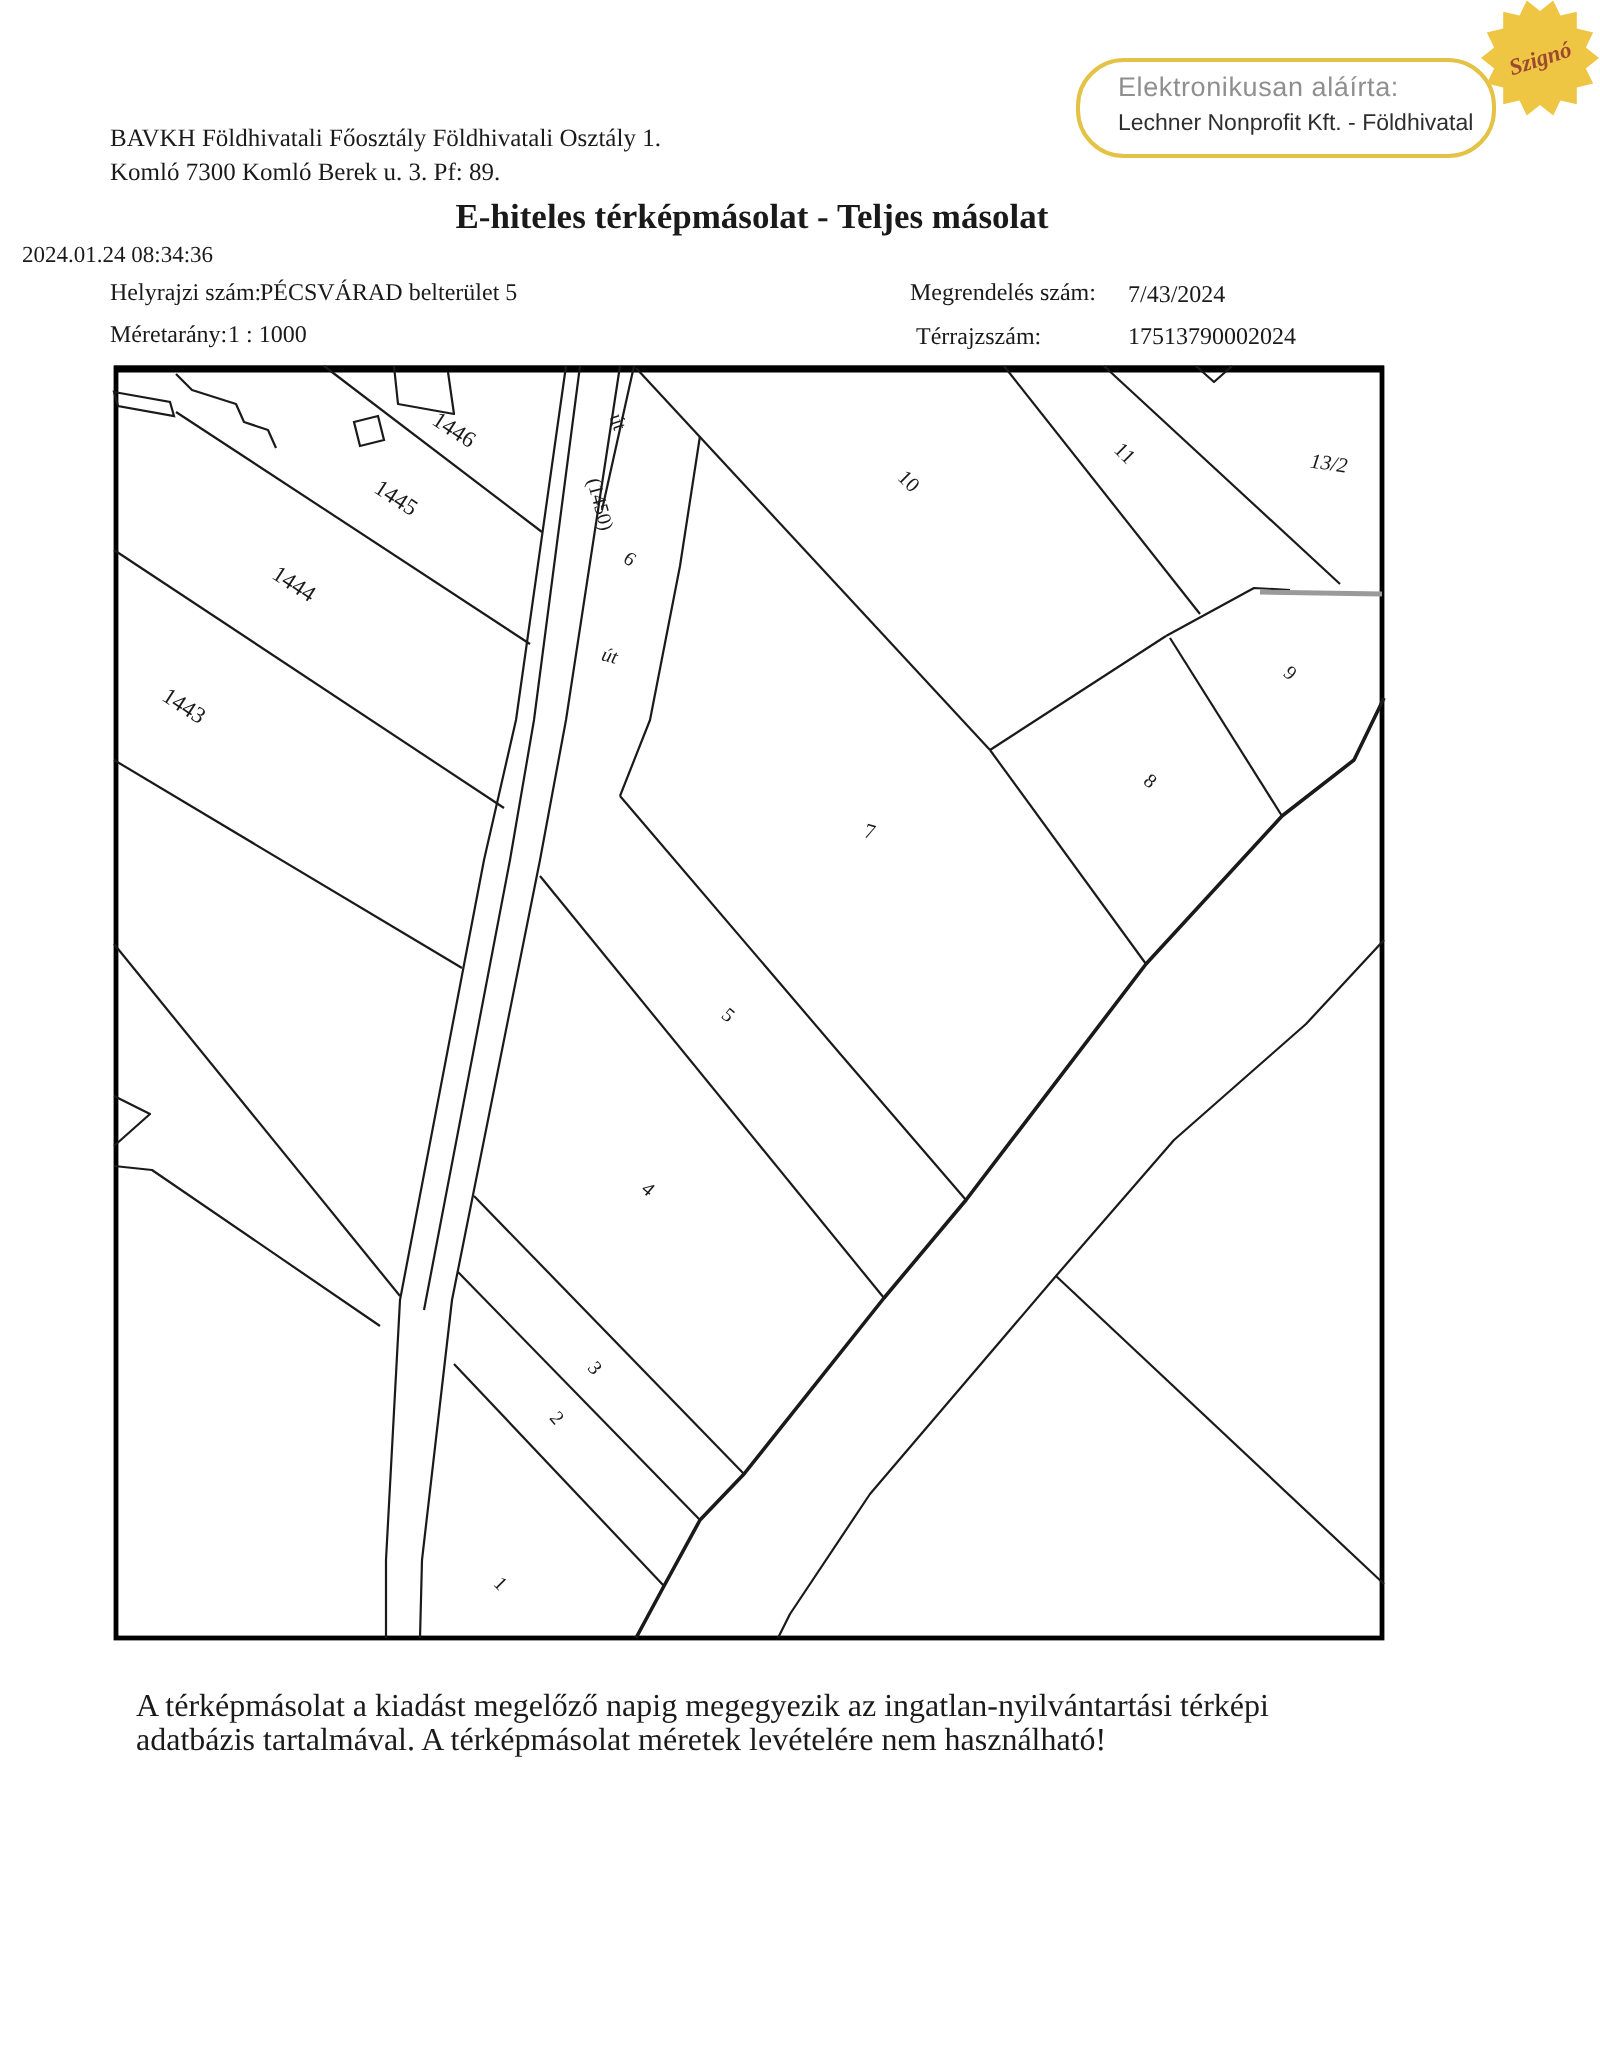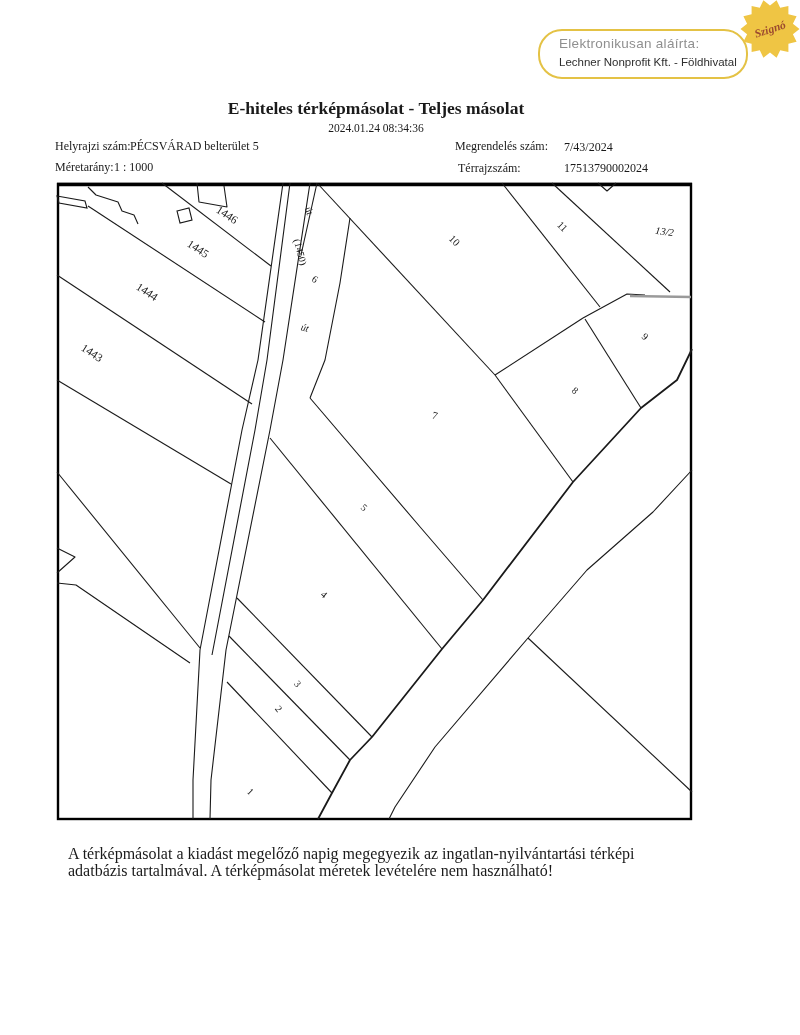--- a/index.html
+++ b/index.html
@@ -9,21 +9,21 @@
   
   #sig-badge{left:538px;top:5px;width:206px;height:46px;border:2.5px solid #E4C245;border-radius:24px;
              font-family:"Liberation Sans","DejaVu Sans",sans-serif;background:#fff;margin-top:24px;}
   #sig-line1{left:19px;top:5px;font-size:13.5px;color:#8f8f8f;letter-spacing:.3px;white-space:nowrap;}
   #sig-line2{left:19px;top:25px;font-size:11.5px;color:#2e2e2e;white-space:nowrap;}
   #seal{left:740px;top:-1px;width:60px;height:60px;}
   
   #letterhead{left:55px;top:61px;font-size:12.5px;line-height:16.5px;white-space:nowrap;}
   
   #doc-title{left:0;top:98px;width:752px;text-align:center;font-size:17.5px;font-weight:bold;}
-  #doc-date{left:0;top:122px;width:752px;text-align:center;font-size:11.5px;}
+  #doc-date{left:11px;top:122px;width:752px;font-size:11.5px;}
   
   .fld{font-size:12px;white-space:nowrap;}
   #f-hrsz-l{left:55px;top:139px;} #f-hrsz-v{left:130px;top:139px;}
   #f-megr-l{left:455px;top:139px;} #f-megr-v{left:564px;top:140px;}
   #f-mert-l{left:55px;top:160px;} #f-mert-v{left:114px;top:160px;}
   #f-terr-l{left:458px;top:161px;} #f-terr-v{left:564px;top:161px;}
   
   #footer-note{left:68px;top:846px;width:600px;font-size:16px;line-height:16.5px;}
 </style>
 </head>
@@ -34,20 +34,22 @@
   <div id="sig-badge" class="abs" style="border-color: rgb(228, 194, 69);">
     <div id="sig-line1" class="abs">Elektronikusan aláírta:</div>
     <div id="sig-line2" class="abs">Lechner Nonprofit Kft. - Földhivatal</div>
   </div>
   <svg id="seal" class="abs" viewBox="0 0 60 60">
     <polygon id="seal-star" points="59.5,30.0 52.9,35.2 56.6,42.8 48.4,44.7 48.4,53.1 40.2,51.2 36.6,58.8 30.0,53.5 23.4,58.8 19.8,51.2 11.6,53.1 11.6,44.7 3.4,42.8 7.1,35.2 0.5,30.0 7.1,24.8 3.4,17.2 11.6,15.3 11.6,6.9 19.8,8.8 23.4,1.2 30.0,6.5 36.6,1.2 40.2,8.8 48.4,6.9 48.4,15.3 56.6,17.2 52.9,24.8" fill="#EFC544"></polygon>
     <text id="seal-text" x="30" y="34" text-anchor="middle" font-size="11.5" font-style="italic" font-weight="bold" font-family="&quot;Liberation Serif&quot;,&quot;DejaVu Serif&quot;,serif" transform="rotate(-18 30 30)" fill="#9C4A2F">Szignó</text>
   </svg>
 
   <div id="letterhead" class="abs">
+    <div>BAVKH Földhivatali Főosztály Földhivatali Osztály 1.</div>
+    <div>Komló 7300 Komló Berek u. 3.  Pf: 89.</div>
   </div>
 
   <div id="doc-title" class="abs">E-hiteles térképmásolat - Teljes másolat</div>
   <div id="doc-date" class="abs">2024.01.24 08:34:36</div>
 
   <div id="f-hrsz-l" class="abs fld">Helyrajzi szám:</div>
   <div id="f-hrsz-v" class="abs fld">PÉCSVÁRAD belterület 5</div>
   <div id="f-megr-l" class="abs fld">Megrendelés szám:</div>
   <div id="f-megr-v" class="abs fld">7/43/2024</div>
   <div id="f-mert-l" class="abs fld">Méretarány:</div>

